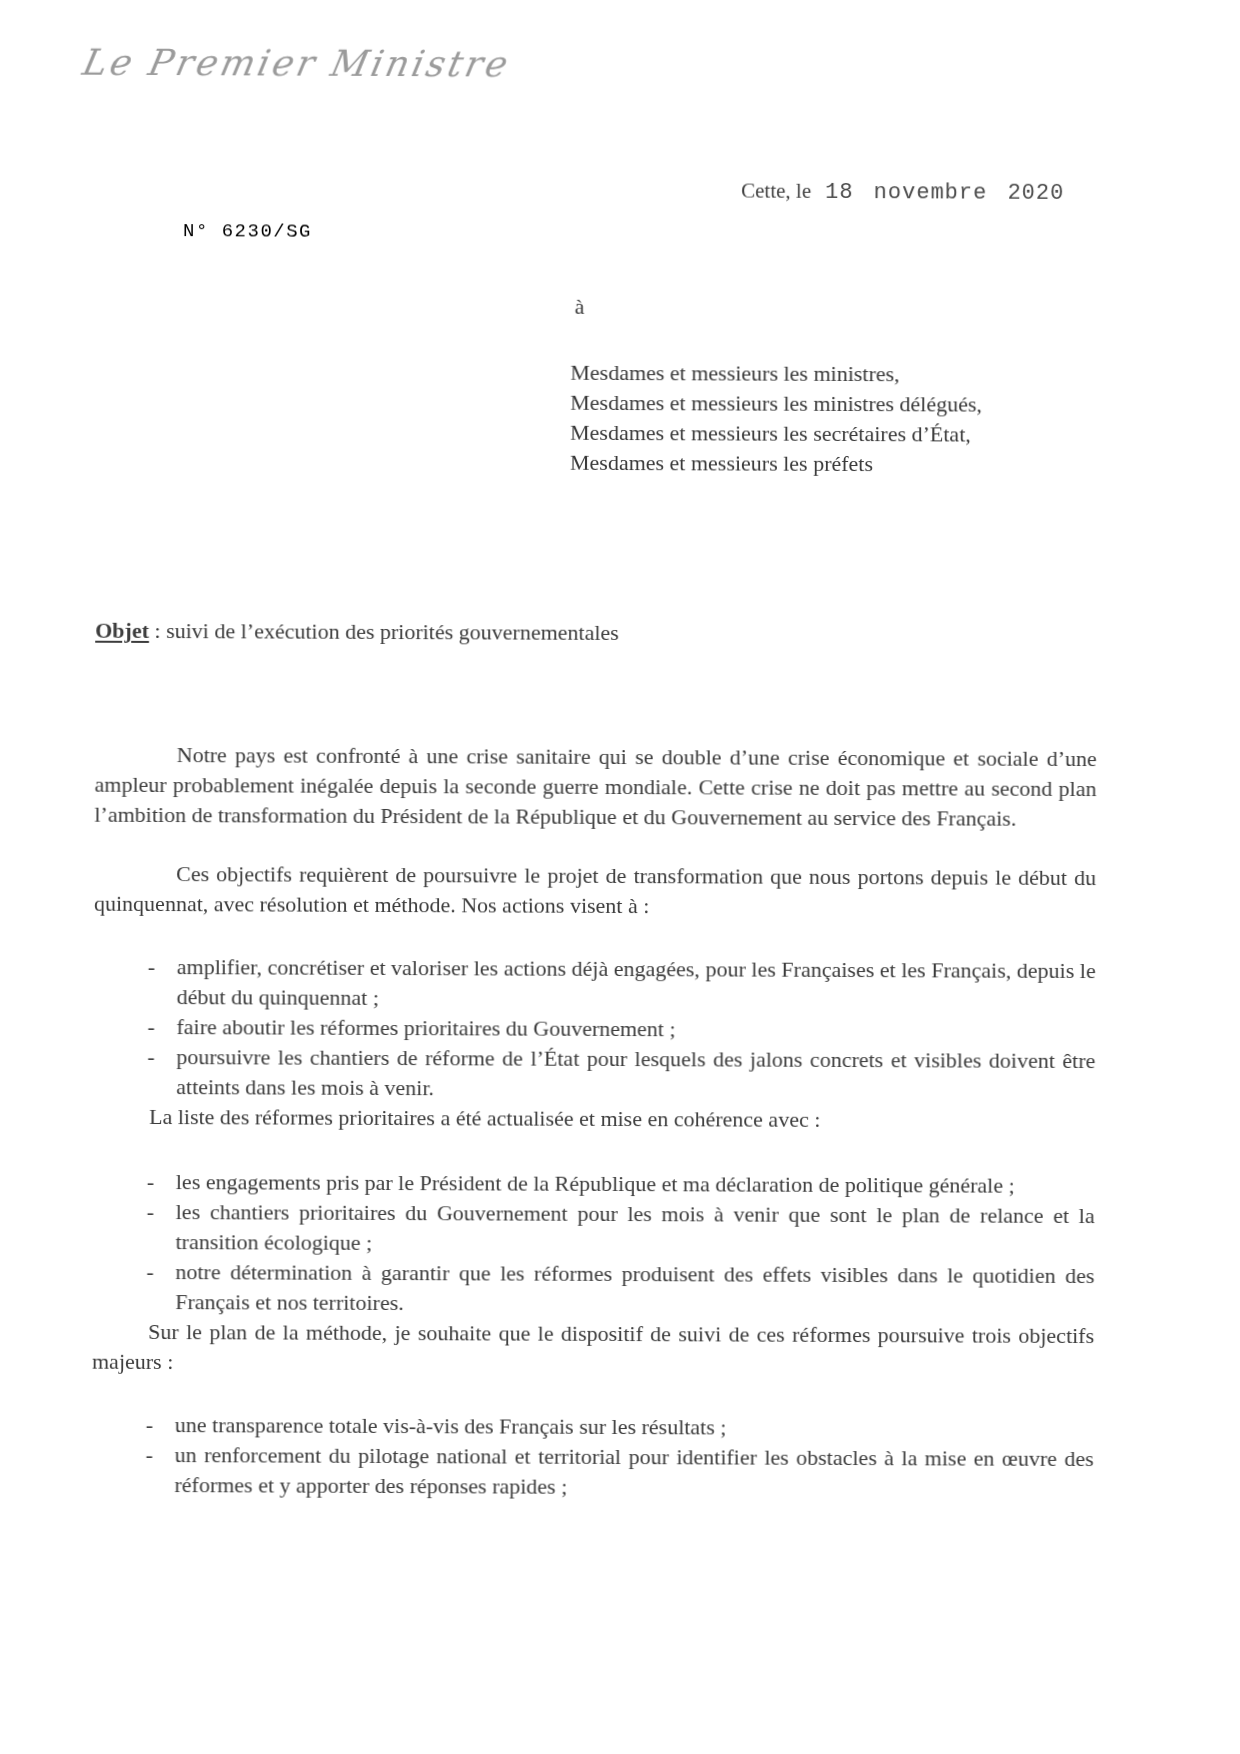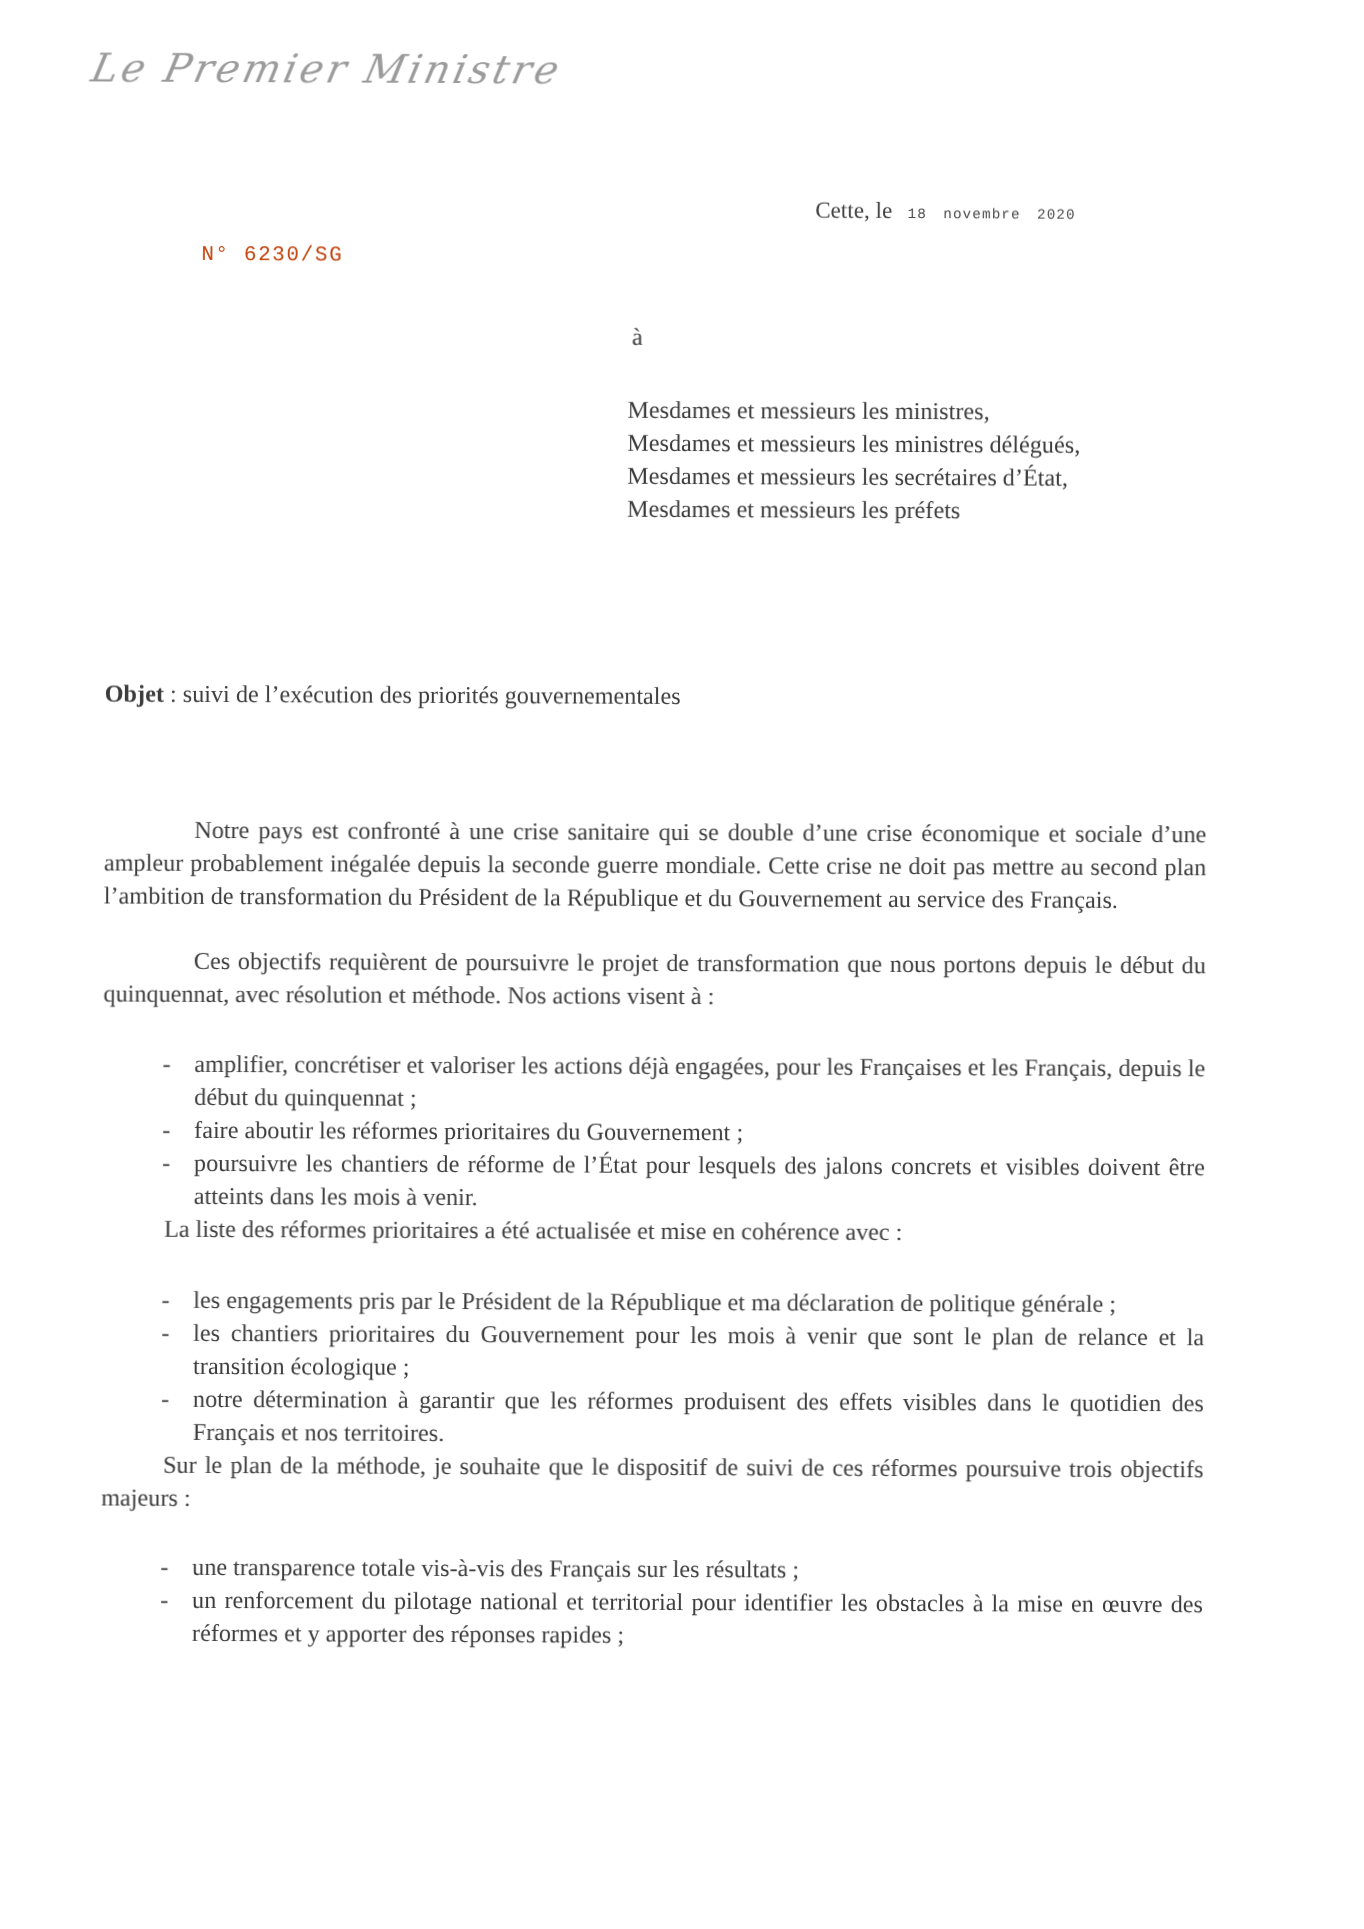--- a/index.html
+++ b/index.html
@@ -37,34 +37,34 @@
   .dateline{
     position:absolute;
     left:742px;
     top:178px;
     font-size:21px;
     white-space:nowrap;
     color:#3f3f3f;
   }
   .stamp{
     font-family:"Liberation Mono", monospace;
-    font-size:13px;
+    font-size:22px;
     letter-spacing:1px;
     word-spacing:6px;
     margin-left:14px;
     color:#4a4a4a;
   }
   .reference{
     position:absolute;
     left:184px;
     top:222px;
     font-family:"Liberation Mono", monospace;
     font-size:19px;
     letter-spacing:1.5px;
-    color:#c2410c;
+    color:#000000;
   }
   .salutation{
     position:absolute;
     left:576px;
     top:294px;
     font-size:22px;
   }
   .recipients{
     position:absolute;
     left:572px;
@@ -82,20 +82,21 @@
     line-height:30px;
     text-align:justify;
     color:#3c3c3c;
   }
   .subject{
     margin:0 0 94px 0;
     text-align:left;
   }
   .subject-label{
     font-weight:bold;
+    text-decoration:underline;
     text-decoration-thickness:2px;
     text-underline-offset:3px;
   }
   .para{margin:0;}
   .indent-a{text-indent:82px;}
   .indent-b{text-indent:56px;}
   .mb-para1{margin-bottom:29px;}
   .mb-para2{margin-bottom:33px;}
   .mb-list1{margin-bottom:23px;}
   .mb-para3{margin-bottom:35px;}

